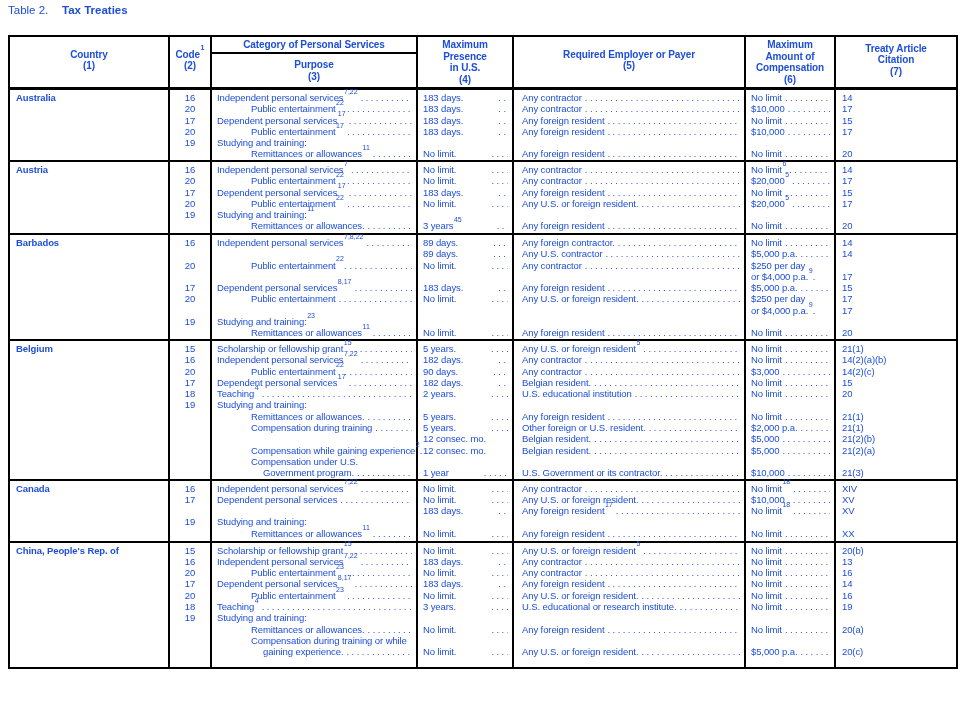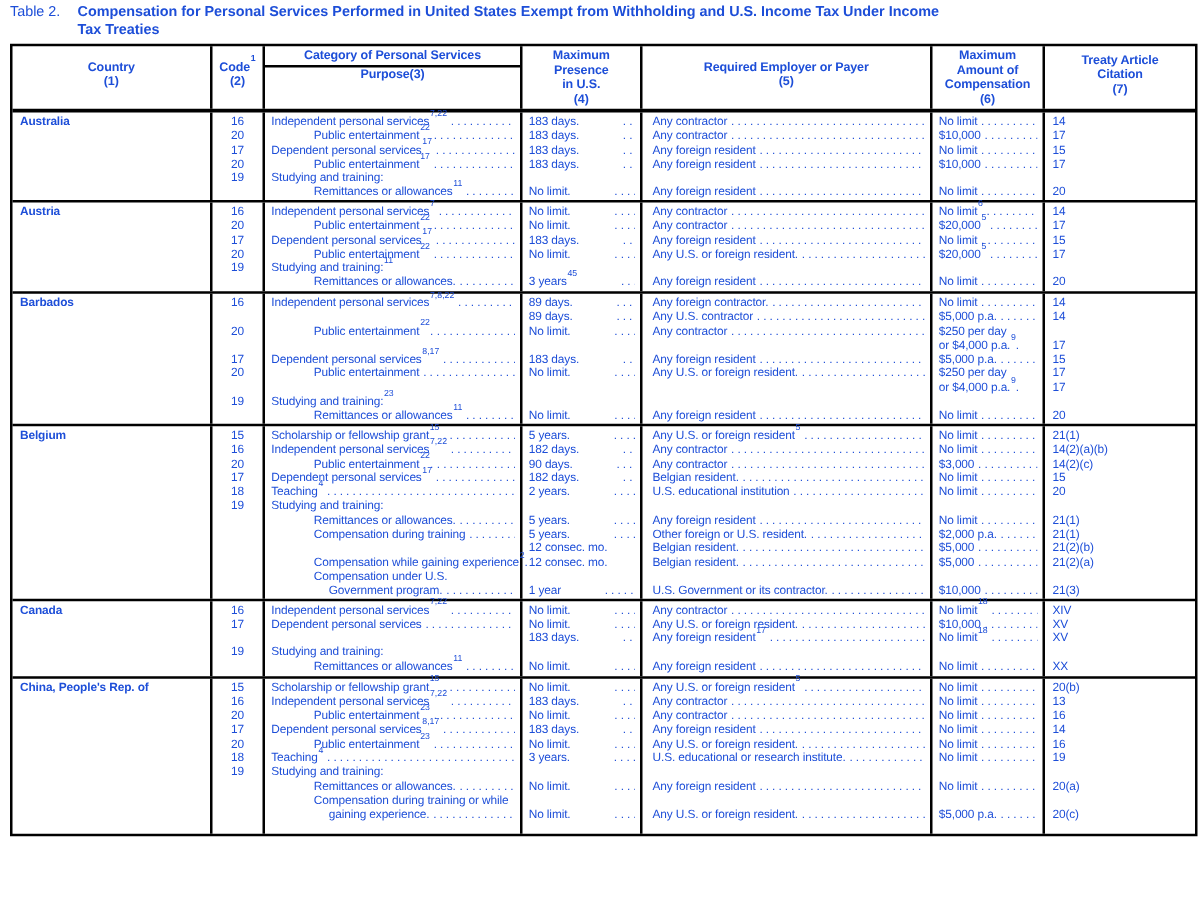--- a/index.html
+++ b/index.html
@@ -16,21 +16,21 @@
   
   .c1{width:160px;} .c2{width:42px;} .c3{width:206px;} .c4{width:96px;}
   .c5{width:232px;} .c6{width:90px;} .c7{flex:1;}
   .bdr{border-right:2px solid #000;}
   
   .thead{display:flex;height:53px;border-bottom:3px solid #000;font-weight:bold;font-size:10px;}
   .hc{display:flex;flex-direction:column;text-align:center;line-height:11.5px;}
   .hc.bottom{justify-content:center;padding-bottom:4px;}
   .hc.top{justify-content:flex-start;padding-top:2px;}
   .hcat{height:17px;border-bottom:2px solid #000;display:flex;align-items:center;justify-content:center;}
-  .hpur{flex:1;display:flex;justify-content:center;}
+  .hpur{flex:1;display:flex;flex-direction:column;justify-content:center;}
   
   .crow{display:flex;border-bottom:2px solid #000;}
   .crow:last-child{border-bottom:none;}
   .cell{padding-top:2px;}
   .cname{font-weight:bold;padding-left:6px;line-height:11.3px;white-space:nowrap;}
   .ln{display:flex;align-items:baseline;height:11.3px;line-height:11.3px;padding-right:4px;white-space:nowrap;}
   .c2 .ln{display:block;text-align:center;padding-right:0;}
   .c3 .ln{padding-left:5px;} .c4 .ln{padding-left:5px;gap:32px;} .c5 .ln{padding-left:8px;}
   .c6 .ln{padding-left:5px;align-items:flex-end;} .c7 .ln{padding-left:6px;display:block;}
   .ind1{padding-left:39px !important;} .ind2{padding-left:51px !important;}
@@ -39,21 +39,20 @@
   sup{font-size:7px;line-height:0;position:relative;top:-3px;margin-left:0.5px;letter-spacing:0;}
 </style>
 </head>
 <body>
 
 <div class="page">
 
   <div class="title">
     <span class="tlabel">Table 2.</span>
     <span class="ttext">
-      <span style="display:block">Compensation for Personal Services Performed in United States Exempt from Withholding and U.S. Income Tax Under Income</span>
       <span style="display:block">Tax Treaties</span>
     </span>
   </div>
 
   <div class="tbl">
     <div class="thead">
       <div class="hc bottom c1 bdr">
           <div>Country</div>
           <div>(1)</div>
         </div>

